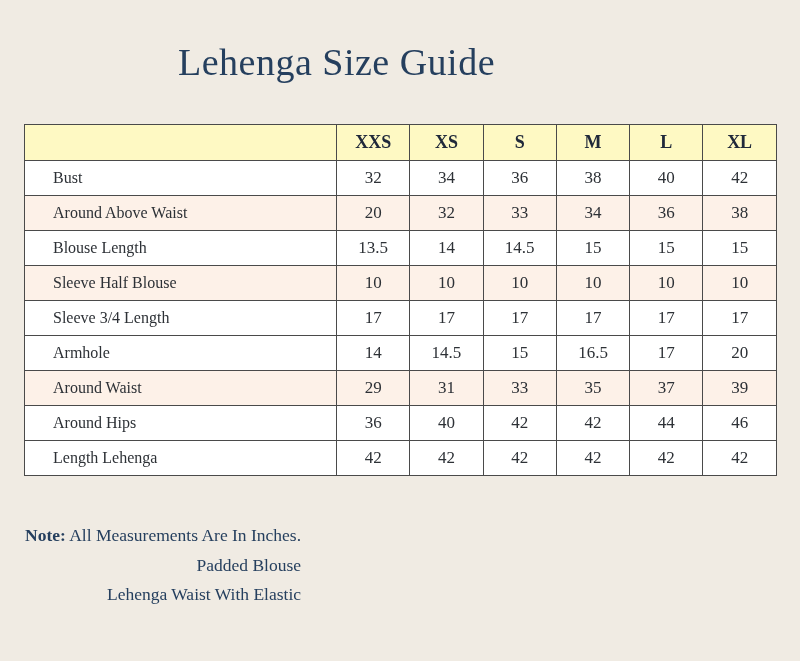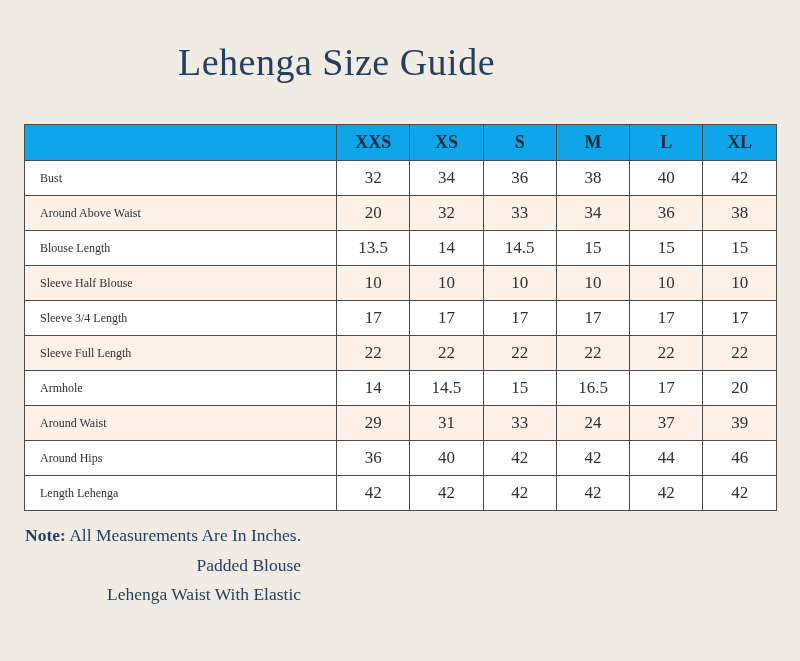--- a/index.html
+++ b/index.html
@@ -37,35 +37,35 @@
   .size-table col.label-col { width: 312px; }
   .size-table col.value-col { width: 73.3px; }
   .size-table th,
   .size-table td {
     border: 1px solid #4a4a4a;
     padding: 0;
     vertical-align: middle;
   }
   .size-table thead tr {
     height: 36px;
-    background: #0ea5e9;
+    background: #fef9c3;
   }
   .size-table tbody tr { height: 35px; }
   .size-table tbody tr.shaded { background: #fdf1e8; }
   .size-table tbody tr.plain { background: #ffffff; }
   .size-table th {
     font-size: 18px;
     font-weight: bold;
     text-align: center;
     color: #20293a;
   }
   .size-table td.label-cell {
     text-align: left;
-    padding-left: 15px;
-    font-size: 12px;
+    padding-left: 28px;
+    font-size: 16px;
     color: #2d3136;
   }
   .size-table td.value-cell {
     text-align: center;
     font-size: 17px;
     color: #2d3136;
   }
   .notes {
     position: absolute;
     left: 25px;
@@ -145,44 +145,35 @@
       </tr>
       <tr class="plain">
         <td class="label-cell">Sleeve 3/4 Length</td>
         <td class="value-cell">17</td>
         <td class="value-cell">17</td>
         <td class="value-cell">17</td>
         <td class="value-cell">17</td>
         <td class="value-cell">17</td>
         <td class="value-cell">17</td>
       </tr>
-      <tr class="shaded">
-        <td class="label-cell">Sleeve Full Length</td>
-        <td class="value-cell">22</td>
-        <td class="value-cell">22</td>
-        <td class="value-cell">22</td>
-        <td class="value-cell">22</td>
-        <td class="value-cell">22</td>
-        <td class="value-cell">22</td>
-      </tr>
       <tr class="plain">
         <td class="label-cell">Armhole</td>
         <td class="value-cell">14</td>
         <td class="value-cell">14.5</td>
         <td class="value-cell">15</td>
         <td class="value-cell">16.5</td>
         <td class="value-cell">17</td>
         <td class="value-cell">20</td>
       </tr>
       <tr class="shaded">
         <td class="label-cell">Around Waist</td>
         <td class="value-cell">29</td>
         <td class="value-cell">31</td>
         <td class="value-cell">33</td>
-        <td class="value-cell">24</td>
+        <td class="value-cell">35</td>
         <td class="value-cell">37</td>
         <td class="value-cell">39</td>
       </tr>
       <tr class="plain">
         <td class="label-cell">Around Hips</td>
         <td class="value-cell">36</td>
         <td class="value-cell">40</td>
         <td class="value-cell">42</td>
         <td class="value-cell">42</td>
         <td class="value-cell">44</td>

